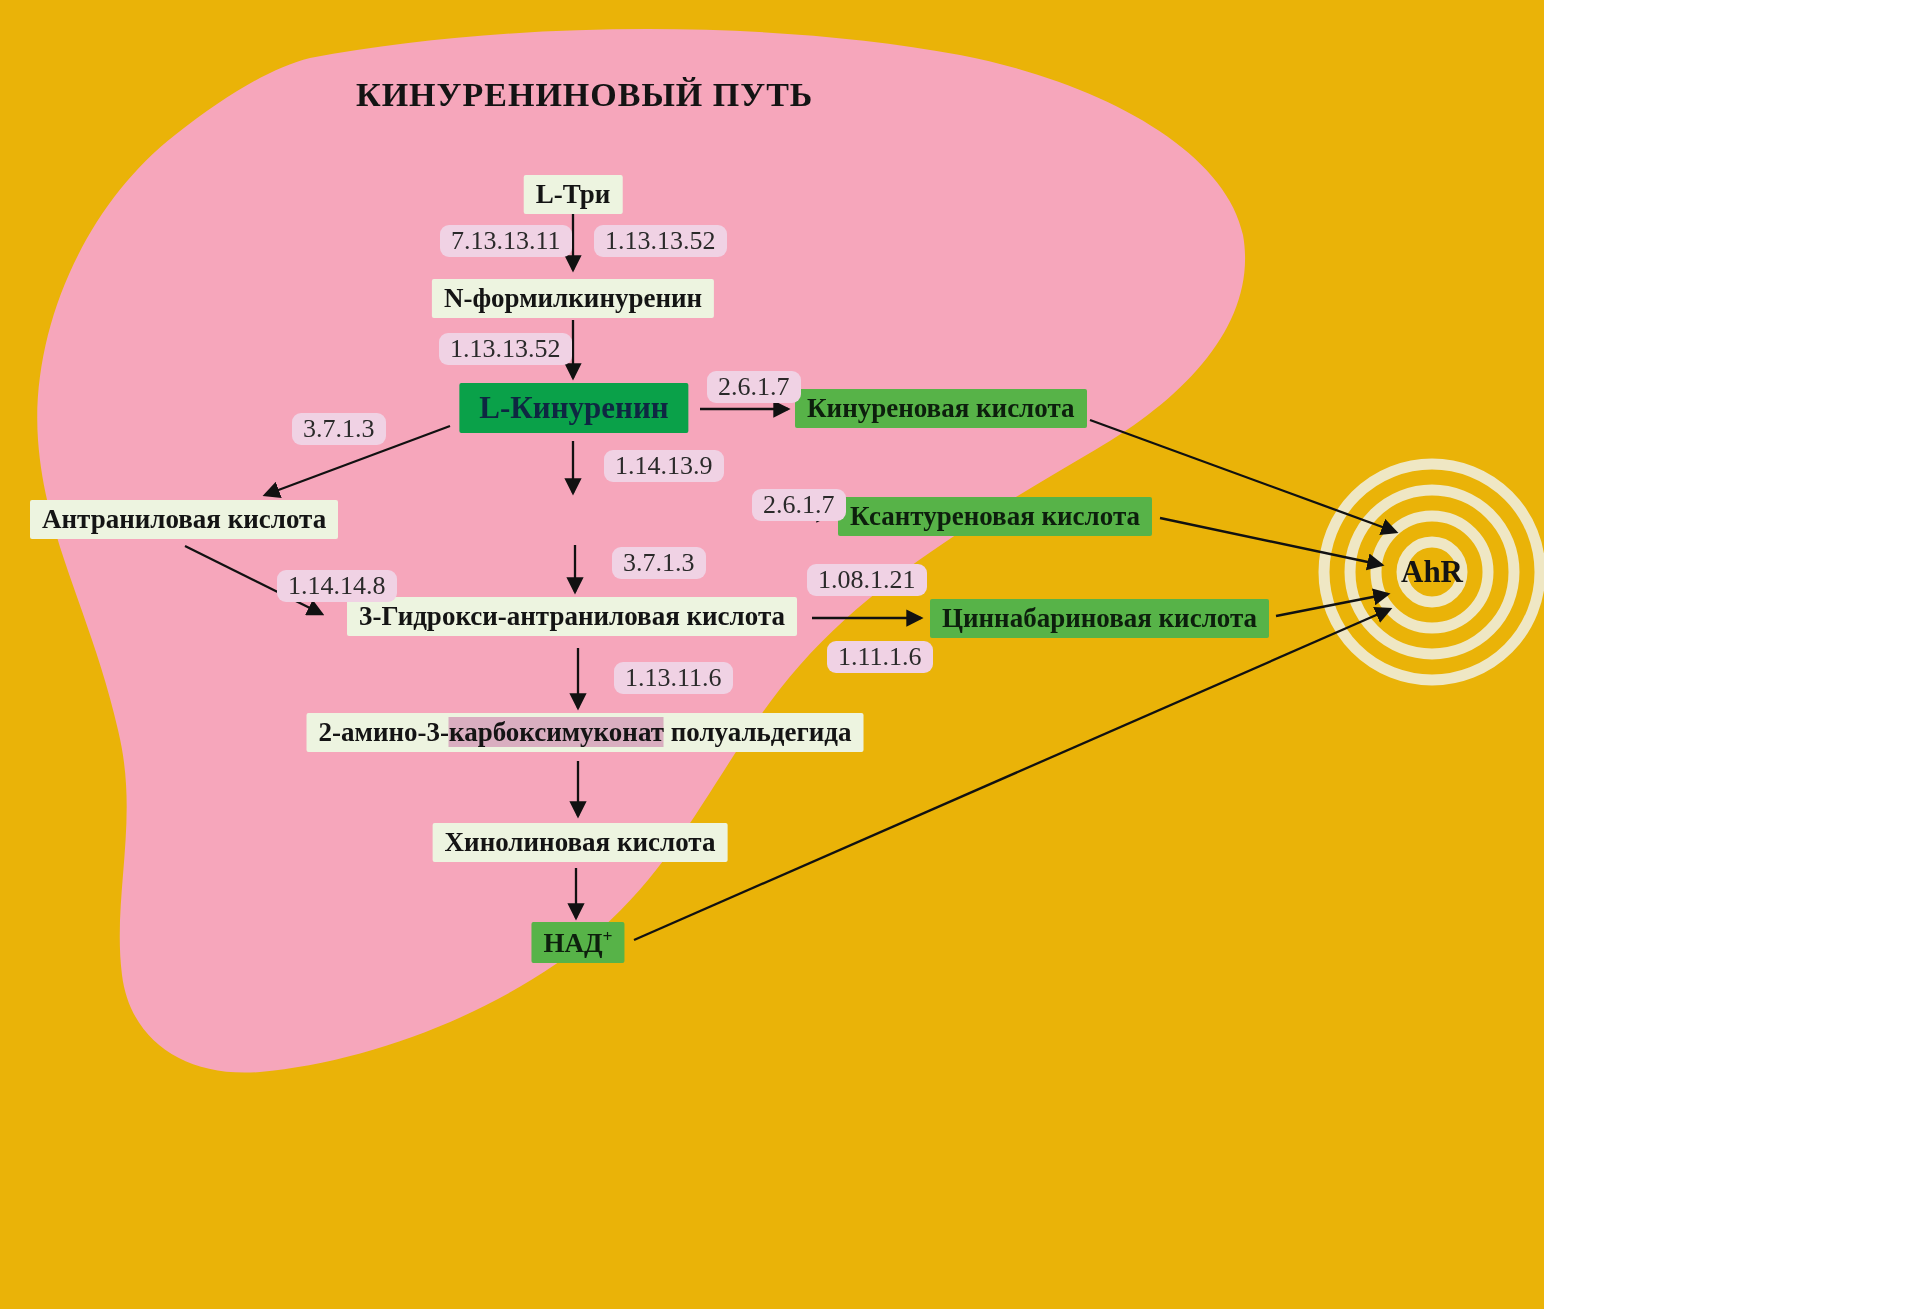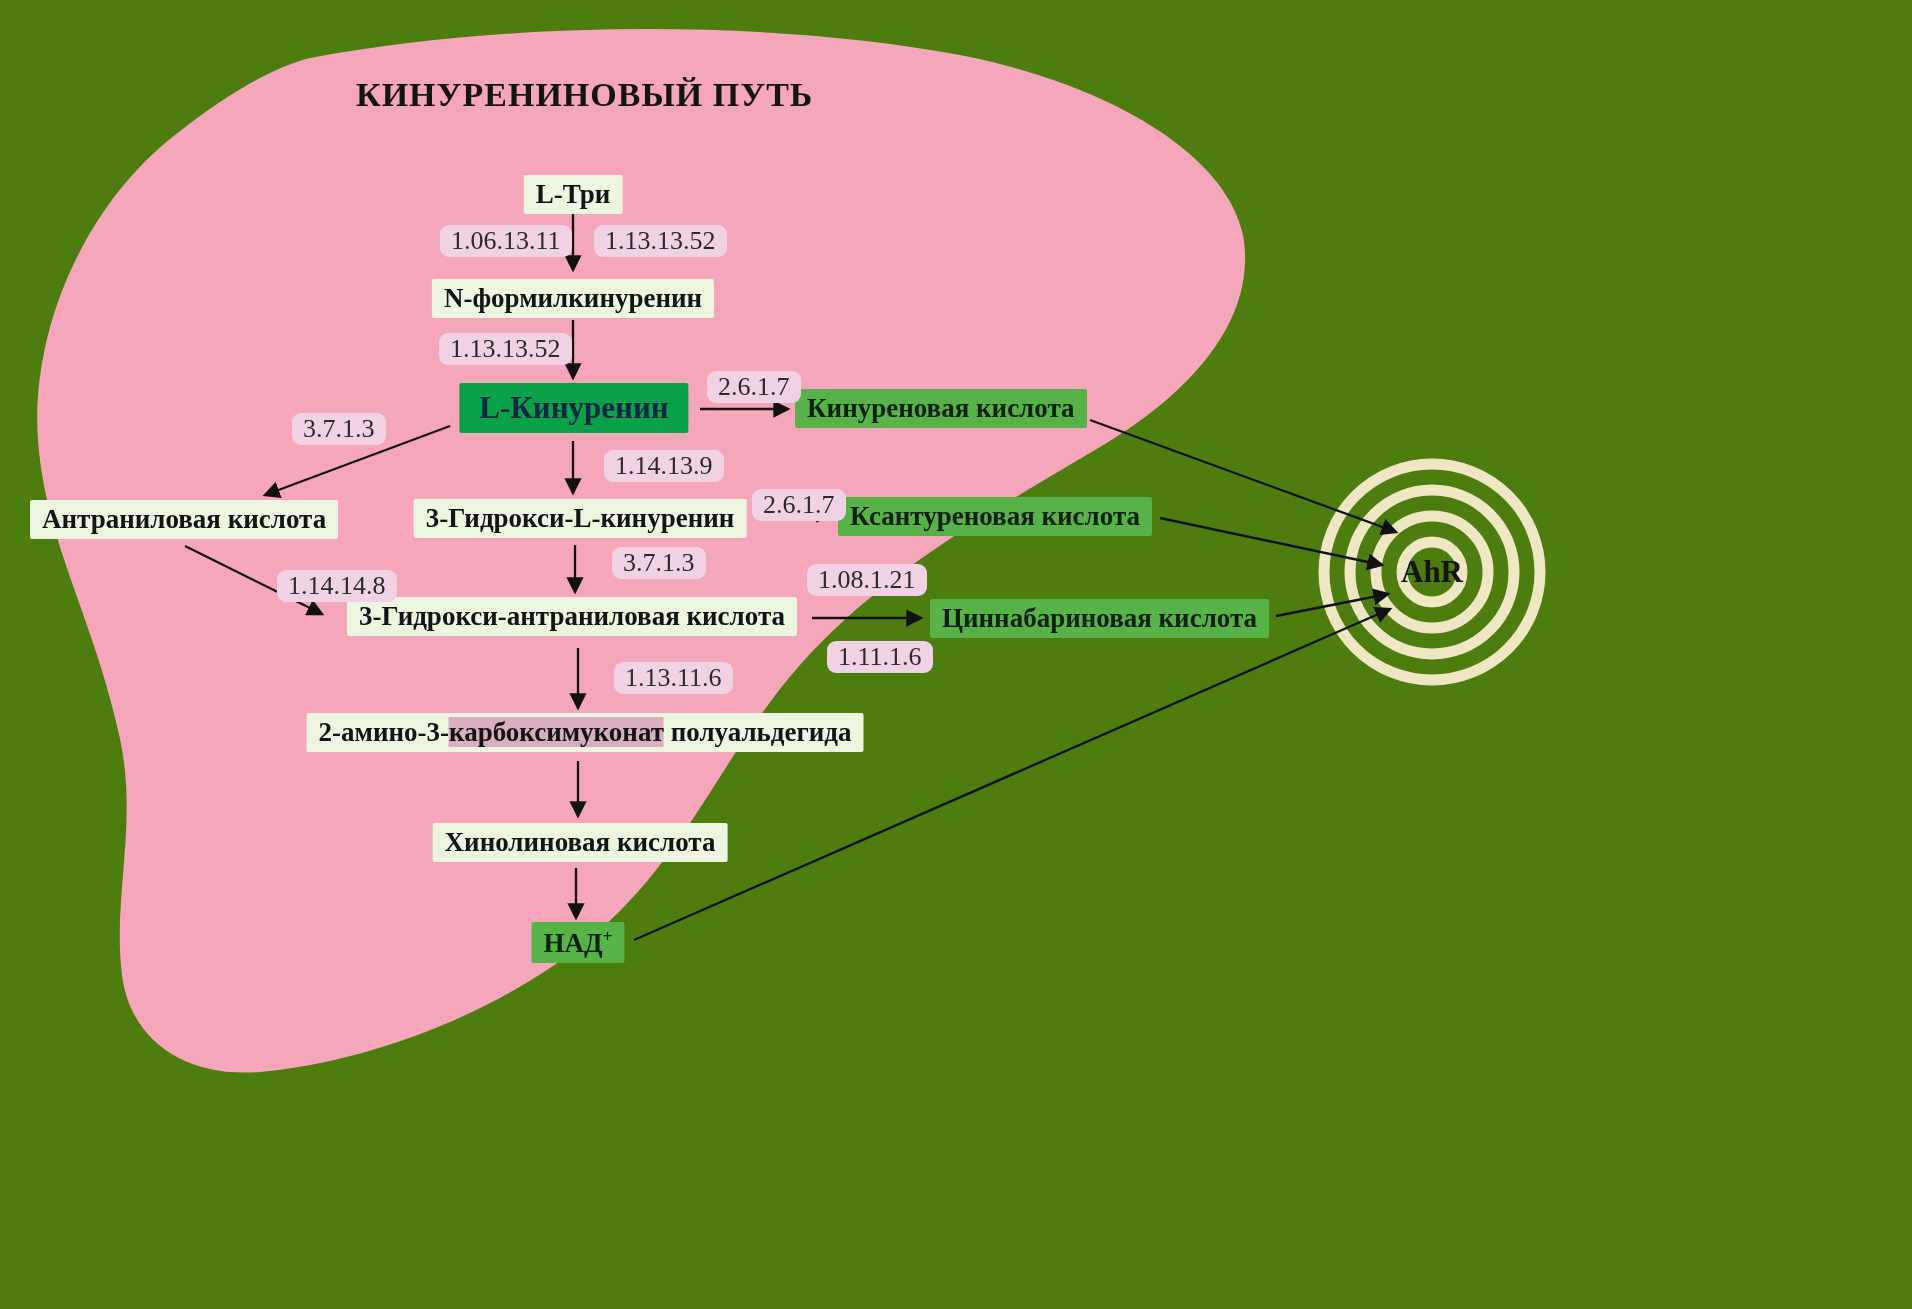--- a/index.html
+++ b/index.html
@@ -1,19 +1,19 @@
 <!DOCTYPE html>
 <html><head>
 <meta charset="utf-8">
 <style>
   html,body{margin:0;padding:0;background:#fff;}
   #canvas{
     position:relative;
-    width:1912px;height:1309px;
-    background:#4d7c0f;
+    width:1544px;height:1309px;
+    background:#eab308;
     overflow:hidden;
     font-family:"Liberation Serif","DejaVu Serif",serif;
   }
   #layer-svg{position:absolute;left:0;top:0;z-index:1;}
   .title{
     position:absolute;z-index:3;
     font-size:34px;font-weight:bold;color:#141414;
     letter-spacing:1px;white-space:nowrap;
   }
   .node{
@@ -100,41 +100,40 @@
   <div class="node light cx" style="left:573px;top:146px;margin-top:29px;">L-Три</div>
 
   <div class="node light cx" style="left:573px;top:279px;">N-формилкинуренин</div>
 
   <div class="node green" style="left:795px;top:389px;">Кинуреновая кислота</div>
 
   <div class="node darkgreen cx" style="left:574px;top:383px;">L-Кинуренин</div>
 
   <div class="node light" style="left:30px;top:500px;">Антраниловая кислота</div>
 
-  <div class="node light cx" style="left:580px;top:499px;">3-Гидрокси-L-кинуренин</div>
 
   <div class="node green" style="left:838px;top:497px;">Ксантуреновая кислота</div>
 
   <div class="node light cx" style="left:572px;top:597px;">3-Гидрокси-антраниловая кислота</div>
 
   <div class="node green" style="left:930px;top:599px;">Циннабариновая кислота</div>
 
   <div class="node light cx" style="left:585px;top:713px;">
     <span>2-амино-3-</span><span class="acms-hl">карбоксимуконат</span><span> полуальдегида</span>
   </div>
 
   <div class="node light cx" style="left:580px;top:823px;">Хинолиновая кислота</div>
 
   <div class="node green cx" style="left:578px;top:922px;">
     <span>НАД</span><sup>+</sup>
   </div>
 
   <div class="ahr-label" style="left:1432px;top:572px;">AhR</div>
 
-  <div class="enzyme" style="left:440px;top:225px;">1.06.13.11</div>
+  <div class="enzyme" style="left:440px;top:225px;">7.13.13.11</div>
   <div class="enzyme" style="left:594px;top:225px;">1.13.13.52</div>
   <div class="enzyme" style="left:439px;top:333px;">1.13.13.52</div>
   <div class="enzyme" style="left:707px;top:371px;">2.6.1.7</div>
   <div class="enzyme" style="left:292px;top:413px;">3.7.1.3</div>
   <div class="enzyme" style="left:604px;top:450px;">1.14.13.9</div>
   <div class="enzyme" style="left:752px;top:489px;">2.6.1.7</div>
   <div class="enzyme" style="left:612px;top:547px;">3.7.1.3</div>
   <div class="enzyme" style="left:277px;top:554px;margin-top:16px;">1.14.14.8</div>
   <div class="enzyme" style="left:807px;top:564px;">1.08.1.21</div>
   <div class="enzyme" style="left:827px;top:641px;text-align:center;">1.11.1.6</div>

